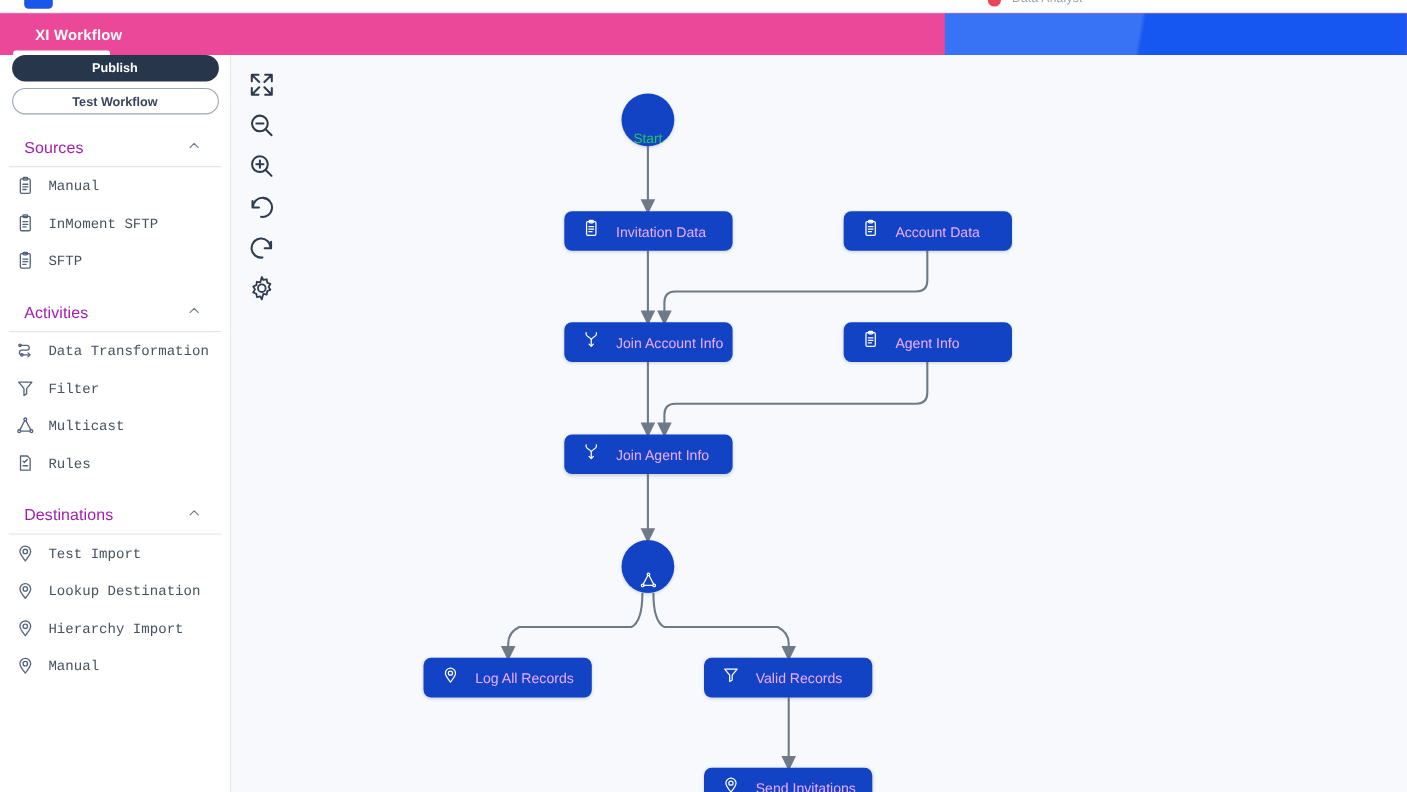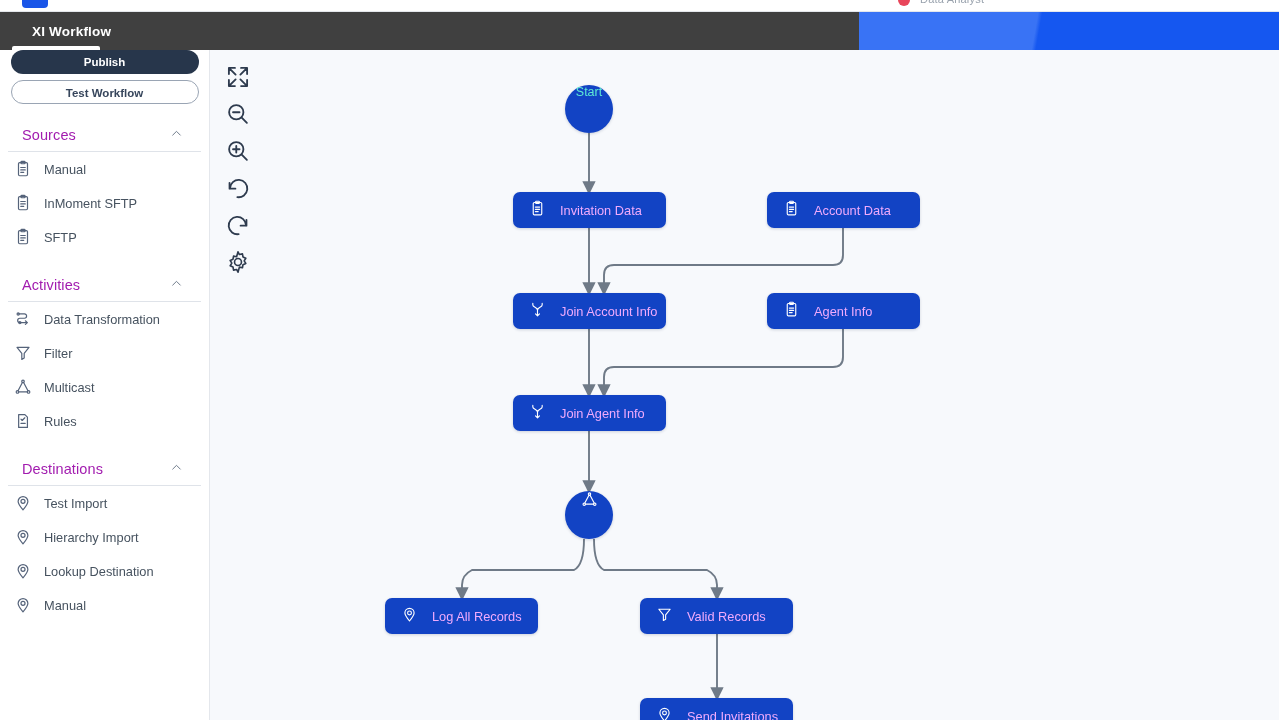--- a/index.html
+++ b/index.html
@@ -30,21 +30,21 @@
   .chrome-dot {
     position: absolute; left: 898px; top: -6px;
     width: 12px; height: 12px; border-radius: 50%;
     background: #e8455a;
   }
 
   
   .appbar {
     position: absolute; left: 0; top: 12px;
     width: 1279px; height: 38px;
-    background: #404040;
+    background: #ec4899;
     overflow: hidden;
   }
   .appbar-accent {
     position: absolute; right: 0; top: 0;
     width: 420px; height: 38px;
     background: linear-gradient(100deg, #3973f5 0%, #3973f5 42%, #1557f0 43%, #1557f0 100%);
   }
   .tab {
     position: absolute; left: 12px; top: 0;
     height: 38px; padding: 0 20px;
@@ -100,21 +100,21 @@
     display: flex; align-items: center;
     height: 34px; padding-left: 14px;
     cursor: pointer;
   }
   .nav-ico {
     width: 18px; height: 18px; flex: none;
     color: #55637a; display: block;
   }
   .nav-label {
     margin-left: 12px;
-    font-size: 12.8px; color: #46525f; white-space: nowrap;
+    font-size: 12.8px; color: #46525f; white-space: nowrap; font-family: Liberation Mono, monospace;
   }
   .sec-first .nav-item:first-of-type { margin-top: 8px; }
 
   
   .canvas-toolbar {
     position: absolute; left: 210px; top: 50px;
     width: 56px; height: 670px;
     background: #f7f9fc;
   }
   .tool {
@@ -146,22 +146,22 @@
   .node-ico { width: 17px; height: 17px; color: #ffffff; flex: none; }
   .node-label {
     margin-left: 14px;
     color: #f0abfc; font-size: 12.8px; font-weight: 400;
     white-space: nowrap;
   }
   .circle-node {
     position: absolute;
     width: 48px; height: 48px; border-radius: 50%;
     background: #1243c4;
-    display: flex; align-items: flex-start; justify-content: center;
-    color: #5eead4; font-size: 12.5px;
+    display: flex; align-items: flex-end; justify-content: center;
+    color: #22c55e; font-size: 12.5px;
     box-shadow: 0 1px 3px rgba(16,32,70,.18);
     cursor: pointer;
   }
 </style>
 </head>
 <body>
 
 <div class="chrome-strip">
   <div class="chrome-logo"></div>
   <div class="chrome-dot"></div>
@@ -285,30 +285,30 @@
           </span>
         <span class="nav-label">Test Import</span>
       </div>
       <div class="nav-item">
         <span>
             <svg class="nav-ico" viewBox="0 0 24 24" fill="none" stroke="currentColor" stroke-width="1.6" stroke-linecap="round" stroke-linejoin="round">
               <path d="M12 21.2c3.9-4.8 6.5-8.2 6.5-11.3A6.5 6.5 0 105.5 9.9c0 3.1 2.6 6.5 6.5 11.3z"></path>
               <circle cx="12" cy="9.8" r="2.7"></circle>
             </svg>
           </span>
-        <span class="nav-label">Hierarchy Import</span>
+        <span class="nav-label">Lookup Destination</span>
       </div>
       <div class="nav-item">
         <span>
             <svg class="nav-ico" viewBox="0 0 24 24" fill="none" stroke="currentColor" stroke-width="1.6" stroke-linecap="round" stroke-linejoin="round">
               <path d="M12 21.2c3.9-4.8 6.5-8.2 6.5-11.3A6.5 6.5 0 105.5 9.9c0 3.1 2.6 6.5 6.5 11.3z"></path>
               <circle cx="12" cy="9.8" r="2.7"></circle>
             </svg>
           </span>
-        <span class="nav-label">Lookup Destination</span>
+        <span class="nav-label">Hierarchy Import</span>
       </div>
       <div class="nav-item">
         <span>
             <svg class="nav-ico" viewBox="0 0 24 24" fill="none" stroke="currentColor" stroke-width="1.6" stroke-linecap="round" stroke-linejoin="round">
               <path d="M12 21.2c3.9-4.8 6.5-8.2 6.5-11.3A6.5 6.5 0 105.5 9.9c0 3.1 2.6 6.5 6.5 11.3z"></path>
               <circle cx="12" cy="9.8" r="2.7"></circle>
             </svg>
           </span>
         <span class="nav-label">Manual</span>
       </div>

